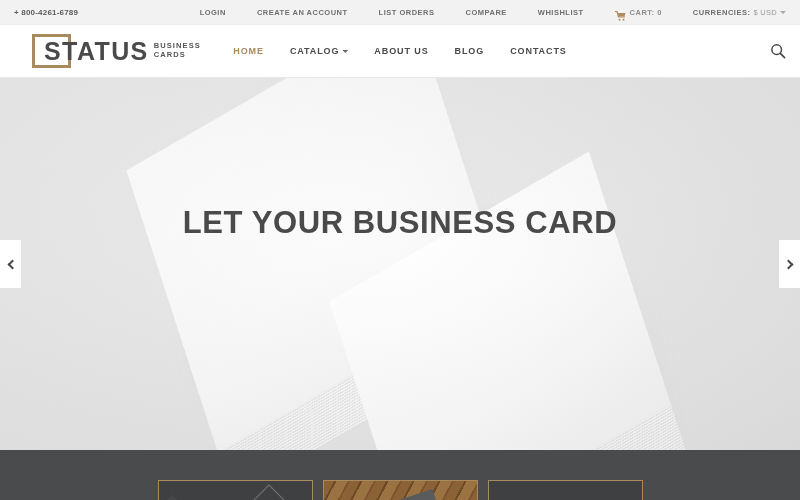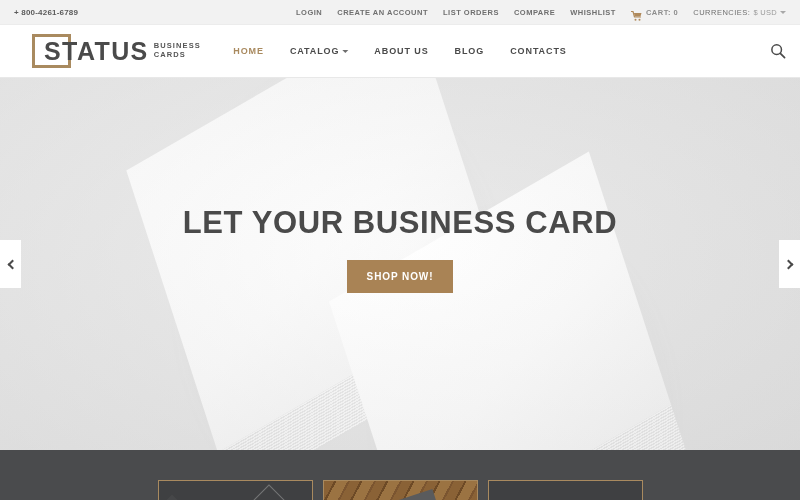--- a/index.html
+++ b/index.html
@@ -14,31 +14,31 @@
   
   .topbar {
     height:25px; background:#f2f2f2;
     display:flex; align-items:center; justify-content:space-between;
     padding:0 14px;
     border-bottom:1px solid #ececec;
   }
   .phone {
     font-size:8px; font-weight:bold; color:#5b5b5b; letter-spacing:.2px;
   }
-  .toplinks { display:flex; align-items:center; gap:15px; }
+  .toplinks { display:flex; align-items:center; gap:31px; }
   .toplink {
     font-size:7.5px; font-weight:bold; color:#6f6f6f;
     letter-spacing:.5px; text-transform:uppercase; cursor:pointer;
     white-space:nowrap;
   }
   .cartwrap { display:flex; align-items:center; gap:4px; cursor:pointer; }
   .cart-icon { display:block; width:11px; height:10px; }
   .cart-label { font-size:7.5px; font-weight:bold; color:#8d8d8d; letter-spacing:.5px; }
   .curwrap { display:flex; align-items:center; gap:3px; cursor:pointer; }
-  .cur-label { font-size:7.5px; font-weight:normal; color:#6f6f6f; letter-spacing:.5px; }
+  .cur-label { font-size:7.5px; font-weight:bold; color:#6f6f6f; letter-spacing:.5px; }
   .cur-val { font-size:7.5px; color:#9a9a9a; letter-spacing:.3px; }
   .caret { width:0;height:0;border-left:3px solid transparent;border-right:3px solid transparent;border-top:3px solid #a8a8a8; }
 
   
   .header {
     height:53px; background:#fff;
     display:flex; align-items:center; justify-content:space-between;
     padding:0 14px 0 28px;
     border-bottom:1px solid #e8e8e8;
     position:relative;
@@ -260,21 +260,20 @@
     <div class="card-stack stack-b">
       <div class="stack-shadow"></div>
       <div class="stack-side"></div>
       <div class="stack-top"></div>
     </div>
 
     <div class="hero-vignette"></div>
 
     <div class="hero-content">
       <div class="hero-title">LET YOUR BUSINESS CARD</div>
-      <button class="shop-btn">SHOP NOW!</button>
     </div>
 
     <div class="slider-arrow left">
       <span class="chev l"></span>
     </div>
     <div class="slider-arrow right">
       <span class="chev r"></span>
     </div>
   </div>
 

